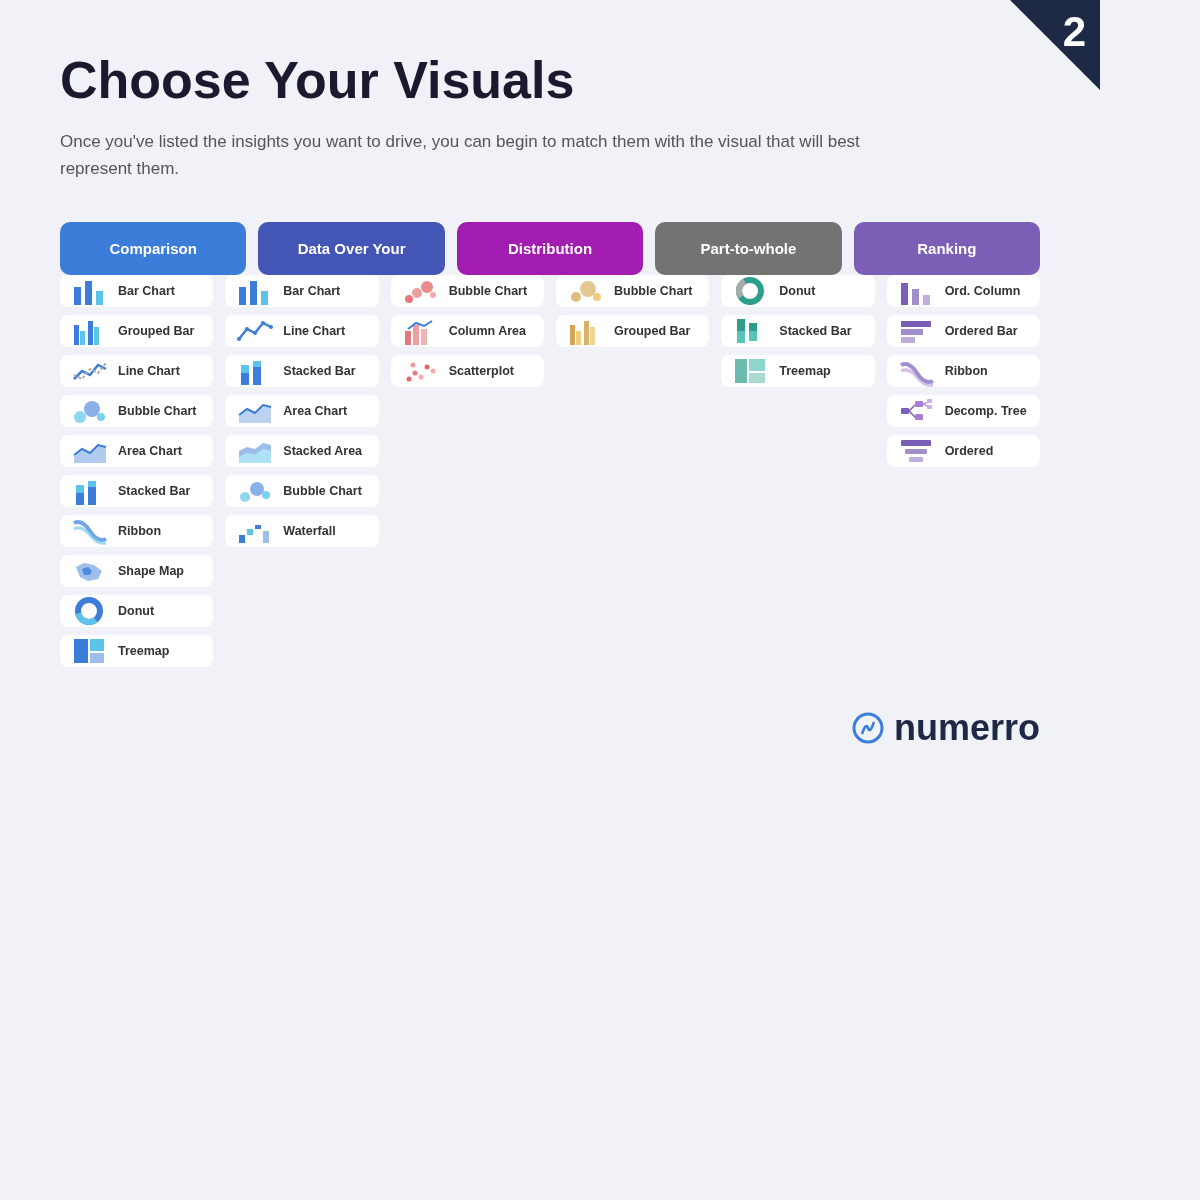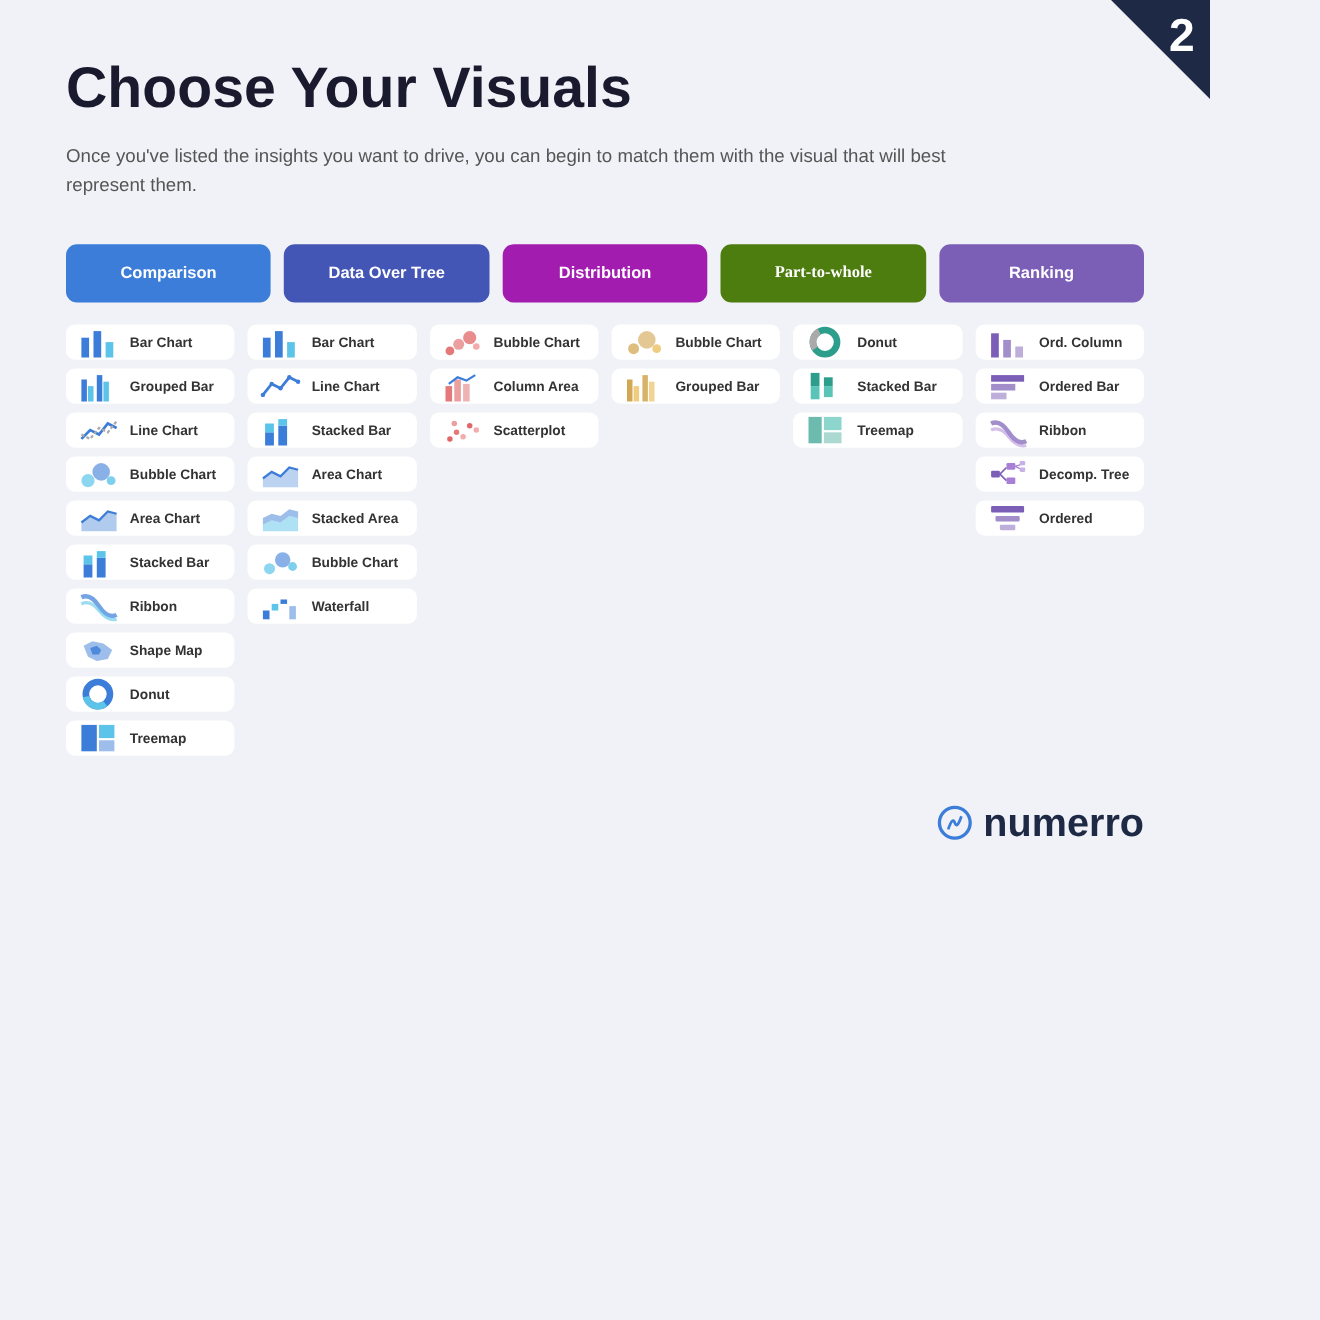--- a/index.html
+++ b/index.html
@@ -37,41 +37,40 @@
     .subtitle {
       font-size: 17px;
       color: #555;
       line-height: 1.6;
       max-width: 800px;
       margin-bottom: 40px;
     }
     .categories-row {
       display: flex;
       gap: 12px;
-      margin-bottom: 20px;
       flex-wrap: nowrap;
       align-items: center;
     }
     .category-btn {
       flex: 1;
       padding: 18px 10px;
       border-radius: 10px;
       color: white;
       font-size: 15px;
       font-weight: 700;
       text-align: center;
       cursor: pointer;
       border: none;
       min-width: 0;
     }
     .cat-comparison { background: #3b7dd8; }
     .cat-dataovertime { background: #4355b5; }
     .cat-correlation { background: #d94040; }
     .cat-distribution { background: #a21caf; }
-    .cat-parttowhole { background: #4d7c0f; font-family: Liberation Serif, serif; }
+    .cat-parttowhole { background: #737373; }
     .cat-ranking { background: #7b5eb5; }
 
     .columns-row {
       display: flex;
       gap: 12px;
       align-items: flex-start;
     }
     .chart-column {
       flex: 1;
       display: flex;
@@ -128,21 +127,21 @@
 
 <div class="corner-badge">
   <span class="corner-number">2</span>
 </div>
 
 <h1>Choose Your Visuals</h1>
 <p class="subtitle">Once you've listed the insights you want to drive, you can begin to match them with the visual that will best represent them.</p>
 
 <div class="categories-row">
   <button class="category-btn cat-comparison">Comparison</button>
-  <button class="category-btn cat-dataovertime">Data Over Tree</button>
+  <button class="category-btn cat-dataovertime">Data Over Your</button>
   <button class="category-btn cat-distribution">Distribution</button>
   <button class="category-btn cat-parttowhole">Part-to-whole</button>
   <button class="category-btn cat-ranking">Ranking</button>
 </div>
 
 <div class="columns-row">
 
   <div class="chart-column">
     <div class="chart-item">
       <div class="chart-item-icon">

